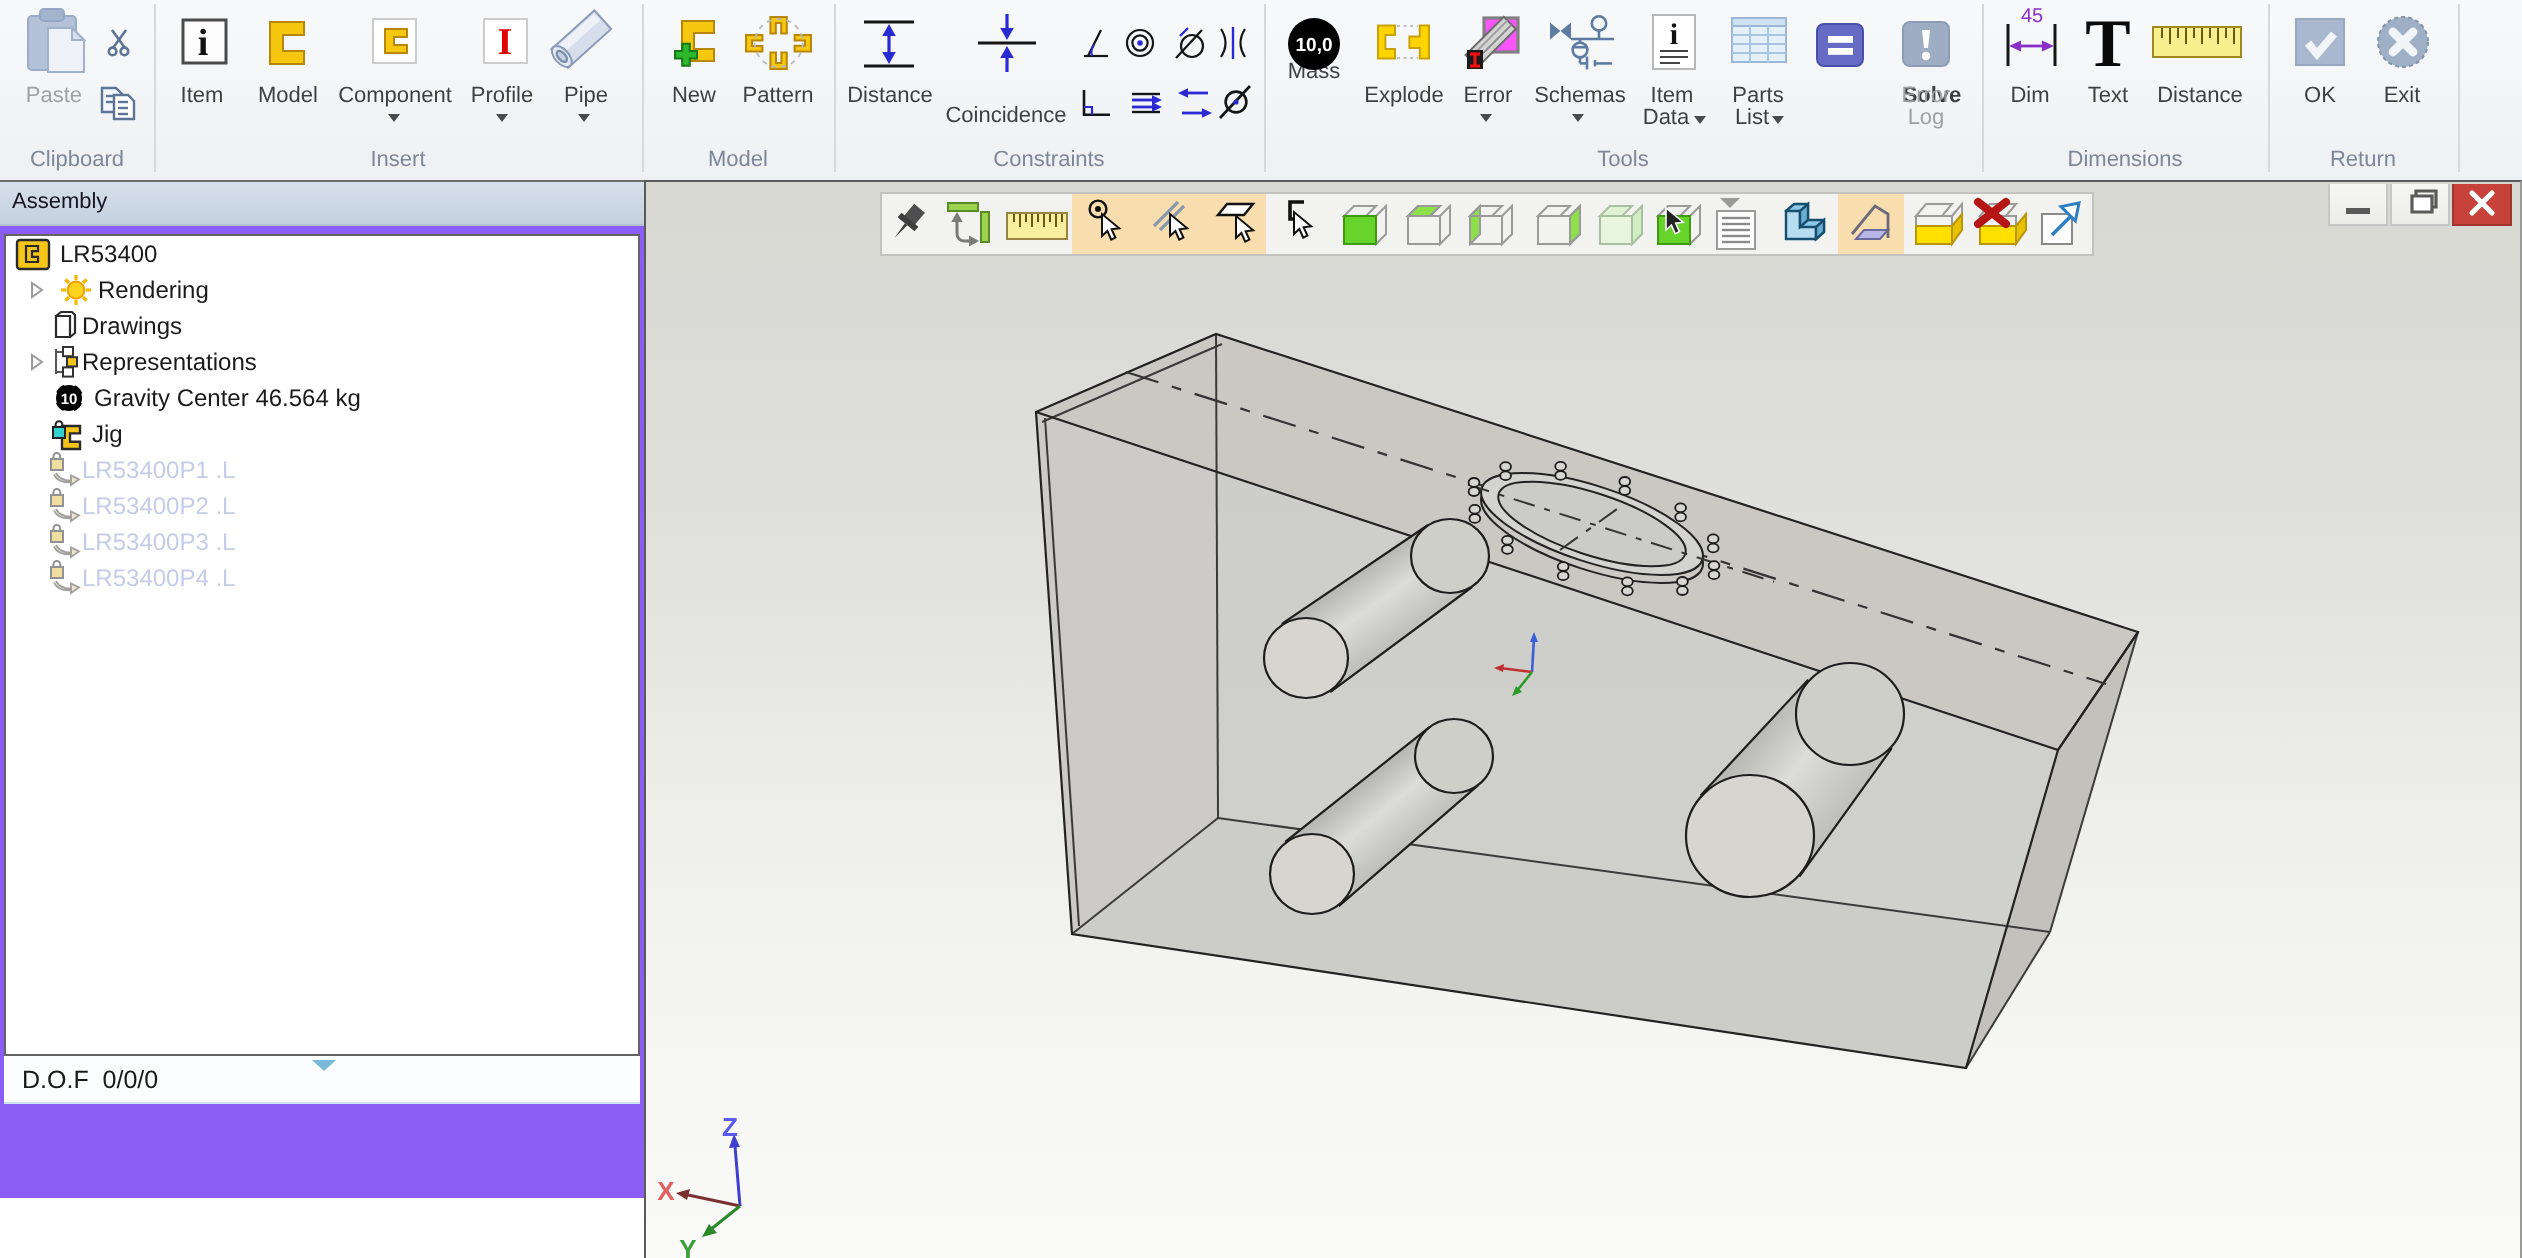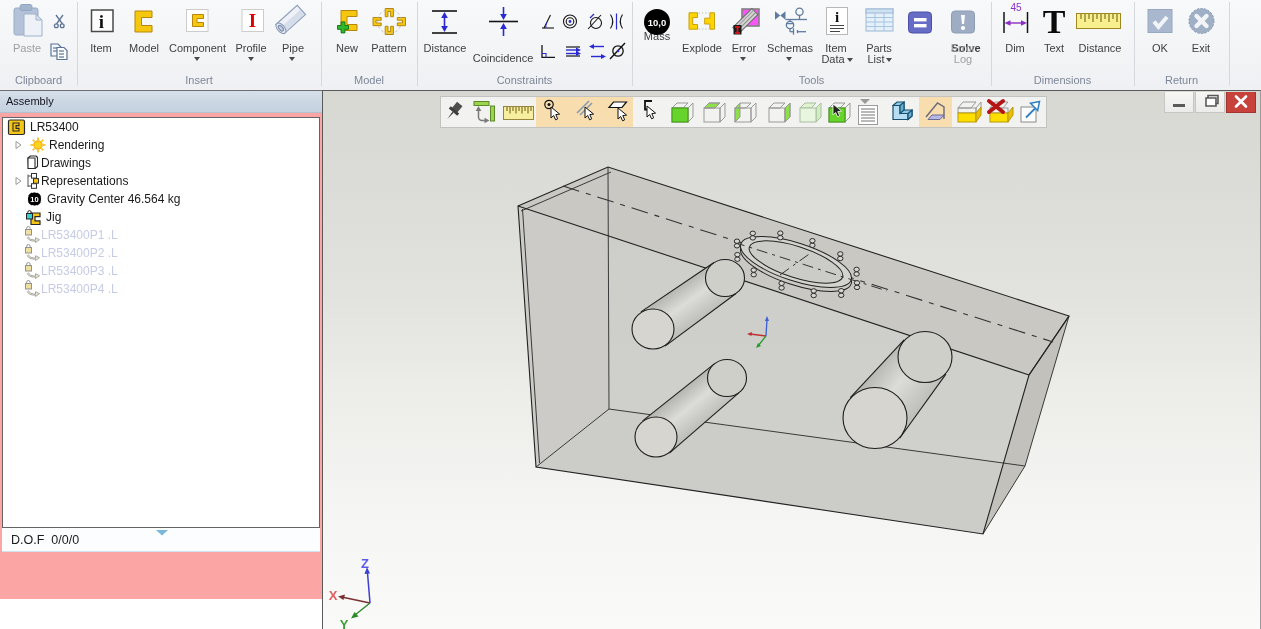--- a/index.html
+++ b/index.html
@@ -10,21 +10,21 @@
   #ribbon { position:absolute; left:0; top:0; width:1261px; height:90px;
     background:linear-gradient(180deg,#f8f9fa 0%,#f3f4f6 60%,#eef0f3 100%); }
   #topline { position:absolute; left:0; top:90px; width:1261px; height:1px; background:#6f6f6f; }
   .gsep { position:absolute; top:2px; height:84px; width:1px; background:#d5d8dd; }
   .glabel { position:absolute; top:74px; height:14px; font-size:11px; color:#7e8798; text-align:center; }
   .rlabel { position:absolute; font-size:11px; color:#3f3f41; text-align:center; white-space:nowrap; }
   .rlabel.dis { color:#a0a0a4; }
   .caret { position:absolute; width:0; height:0; border-left:3.5px solid transparent; border-right:3.5px solid transparent; border-top:4px solid #4a4a4c; }
 
   
-  #lpanel { position:absolute; left:0; top:91px; width:322px; height:508px; background:#fca5a5; }
+  #lpanel { position:absolute; left:0; top:91px; width:322px; height:508px; background:#8b5cf6; }
   #lphead { position:absolute; left:0; top:0; width:322px; height:22px;
     background:linear-gradient(180deg,#d6e0ea 0%,#cbd7e3 55%,#c4d1df 100%);
     border-bottom:1px solid #b2c0d0; font-size:11px; color:#14141e; }
   #lphead span { position:absolute; left:6px; top:4px; }
   #treebox { position:absolute; left:2px; top:26px; width:318px; height:411px; background:#fff; border:1px solid #646464; }
   .trow { position:absolute; height:18px; font-size:12px; color:#1a1a1a; white-space:nowrap; }
   .trow.ghost { color:#c6cbe8; }
   #dofrow { position:absolute; left:2px; top:437px; width:318px; height:24px; background:#fbfdfe; border-bottom:1px solid #cfe2f0; font-size:12.5px; color:#1a1a1a; }
   #dofrow span { position:absolute; left:9px; top:5px; }
 

